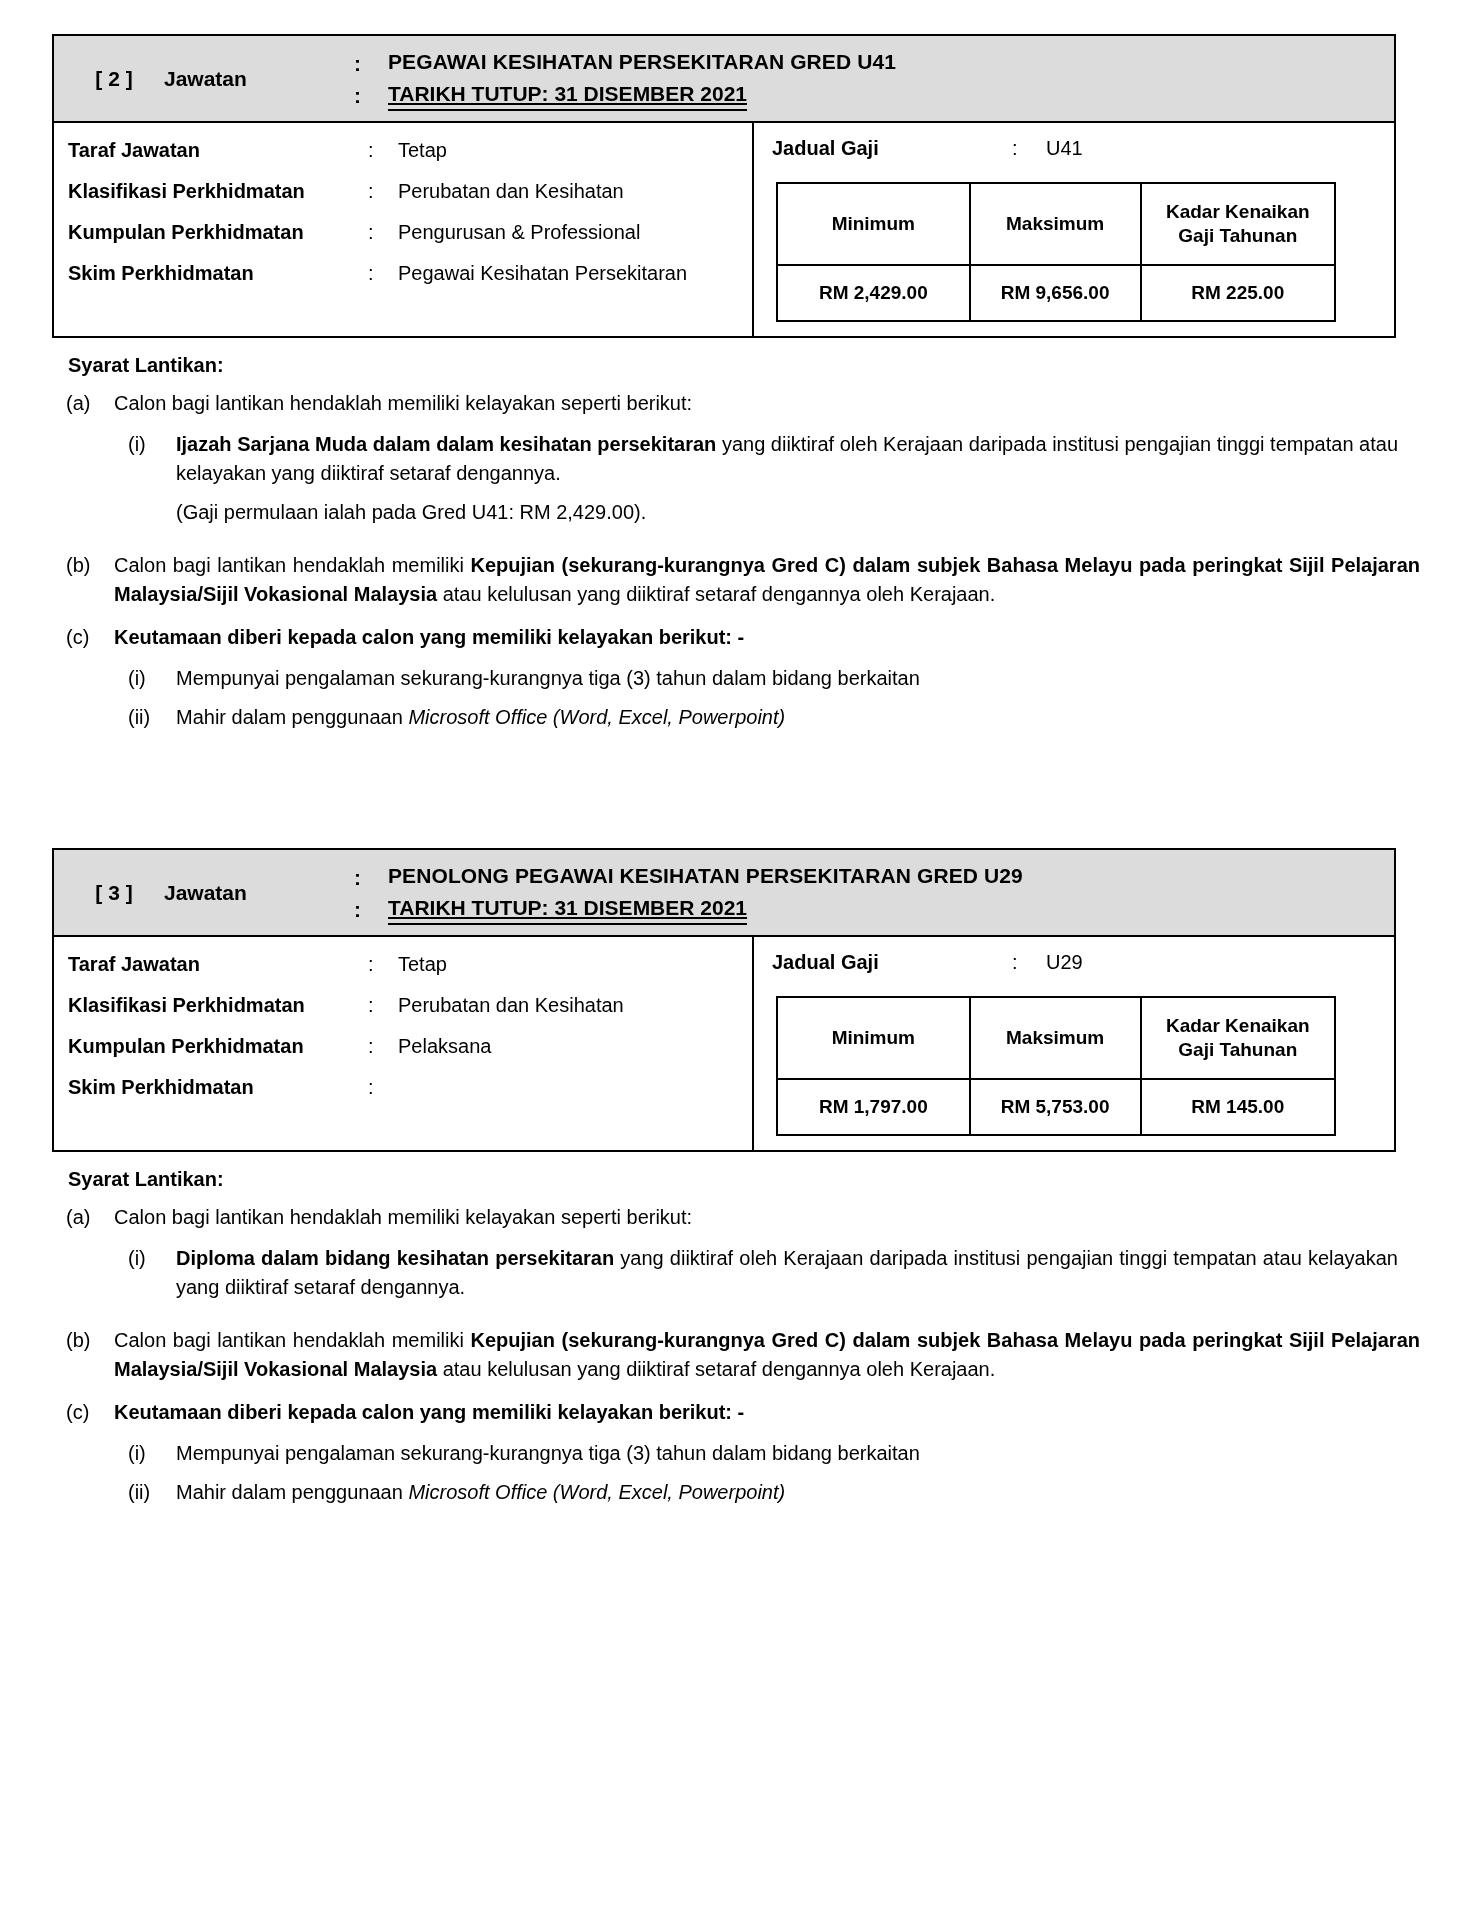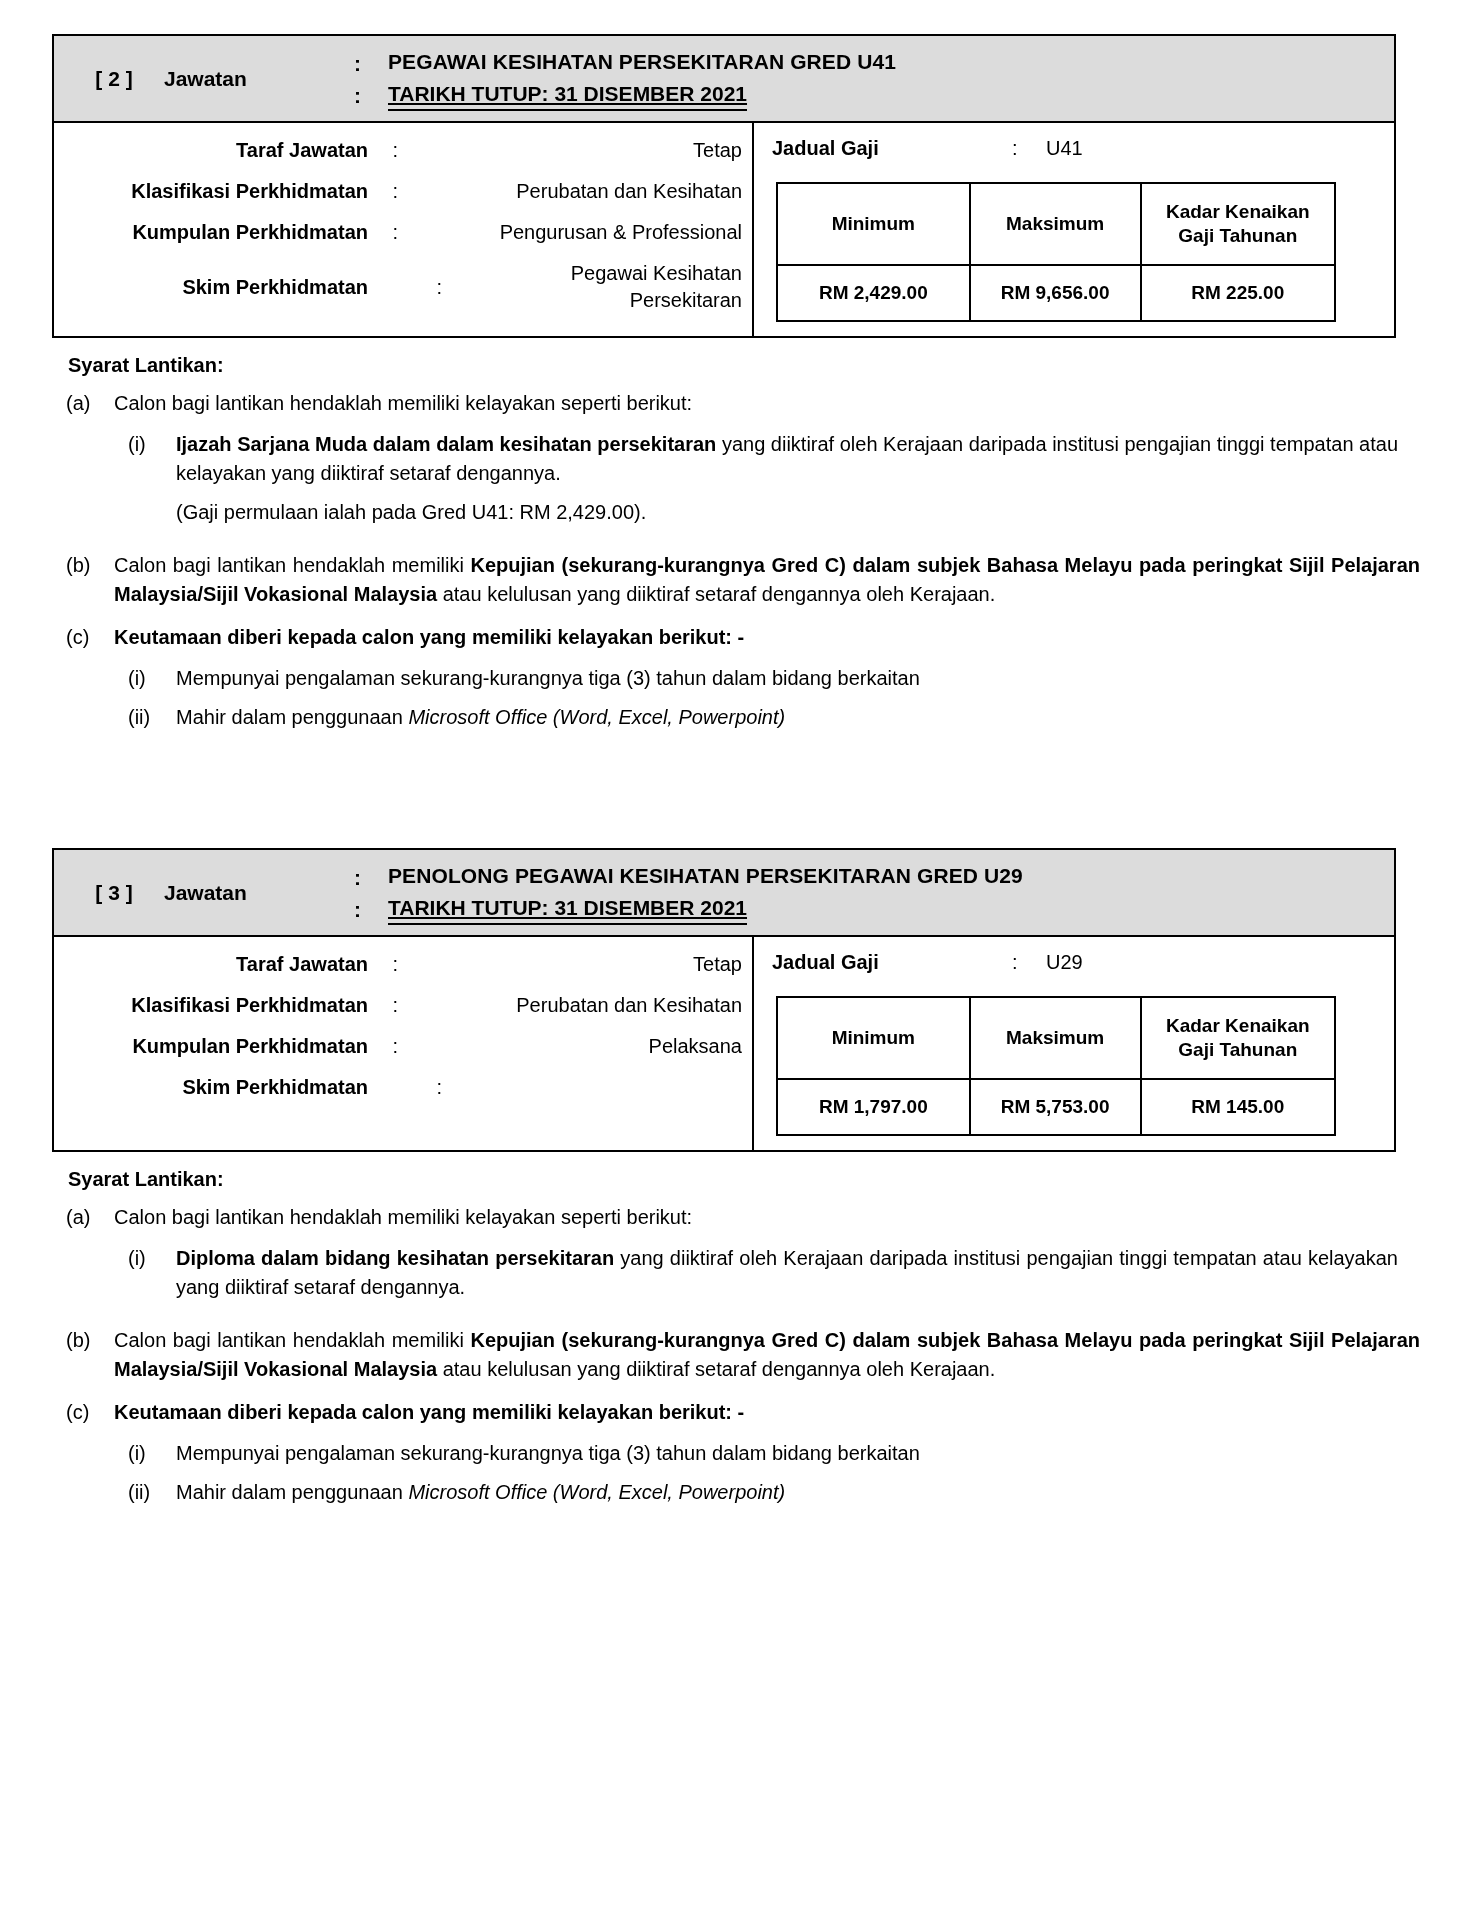--- a/index.html
+++ b/index.html
@@ -104,23 +104,22 @@
   .job-right {
     flex: 1;
     padding: 14px 18px 14px 18px;
     box-sizing: border-box;
   }
 
   .attr-row {
     display: flex;
     align-items: flex-start;
     margin-bottom: 14px;
-    text-align: right;
-  }
-  .attr-row:last-child { margin-bottom: 2px; gap: 44px; }
+  }
+  .attr-row:last-child { margin-bottom: 2px; }
   .attr-key {
     width: 300px;
     font-weight: bold;
     font-size: 20px;
     line-height: 1.35;
   }
   .attr-colon {
     width: 30px;
     font-size: 20px;
     line-height: 1.35;

